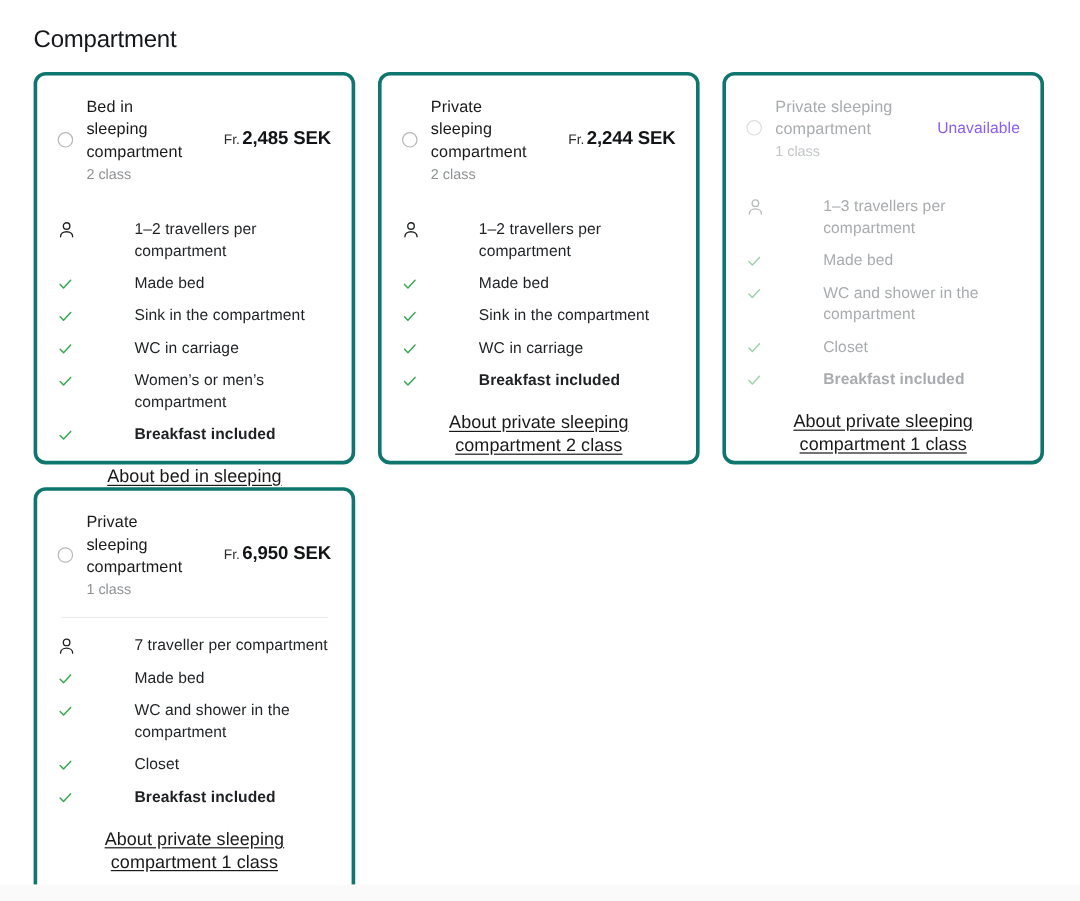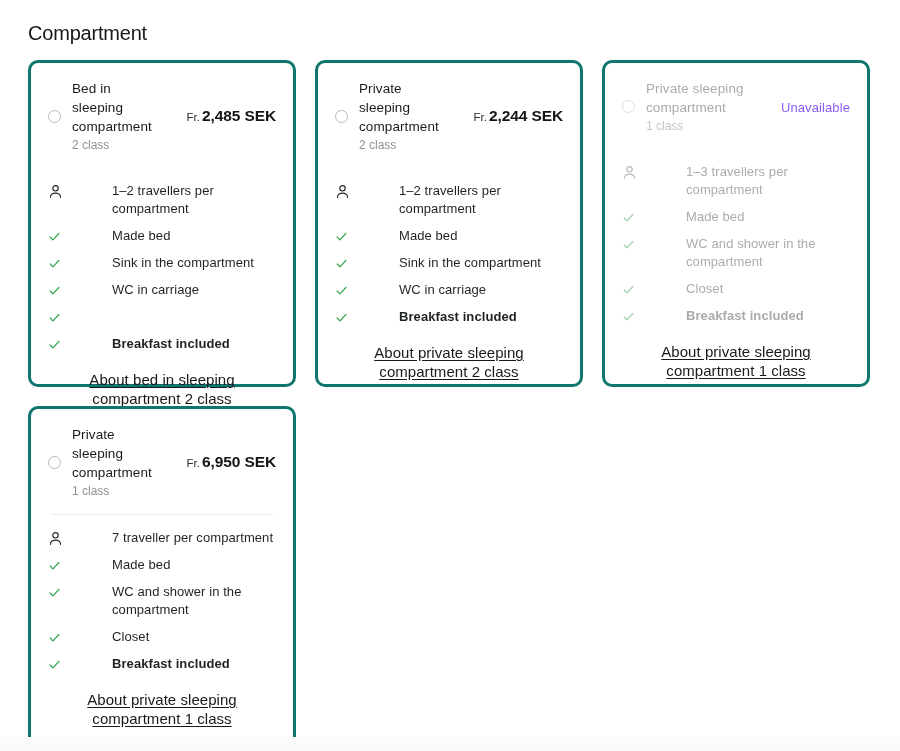--- a/index.html
+++ b/index.html
@@ -210,20 +210,21 @@
               </svg>
             </span>
             <span class="ftext">WC in carriage</span>
           </li>
           <li class="feature">
             <span class="ficon" style="color: rgb(54, 168, 82);">
               <svg width="13" height="13" viewBox="0 0 16 16" fill="none" aria-hidden="true">
                 <path d="M2.6 8.6l3.5 3.6L13.4 4.3" stroke="currentColor" stroke-width="1.5" stroke-linecap="round" stroke-linejoin="round"></path>
               </svg>
             </span>
+            <span class="ftext">Women’s or men’s compartment</span>
           </li>
           <li class="feature">
             <span class="ficon" style="color: rgb(54, 168, 82);">
               <svg width="13" height="13" viewBox="0 0 16 16" fill="none" aria-hidden="true">
                 <path d="M2.6 8.6l3.5 3.6L13.4 4.3" stroke="currentColor" stroke-width="1.5" stroke-linecap="round" stroke-linejoin="round"></path>
               </svg>
             </span>
             <span class="ftext">Breakfast included</span>
           </li>
         </ul>

